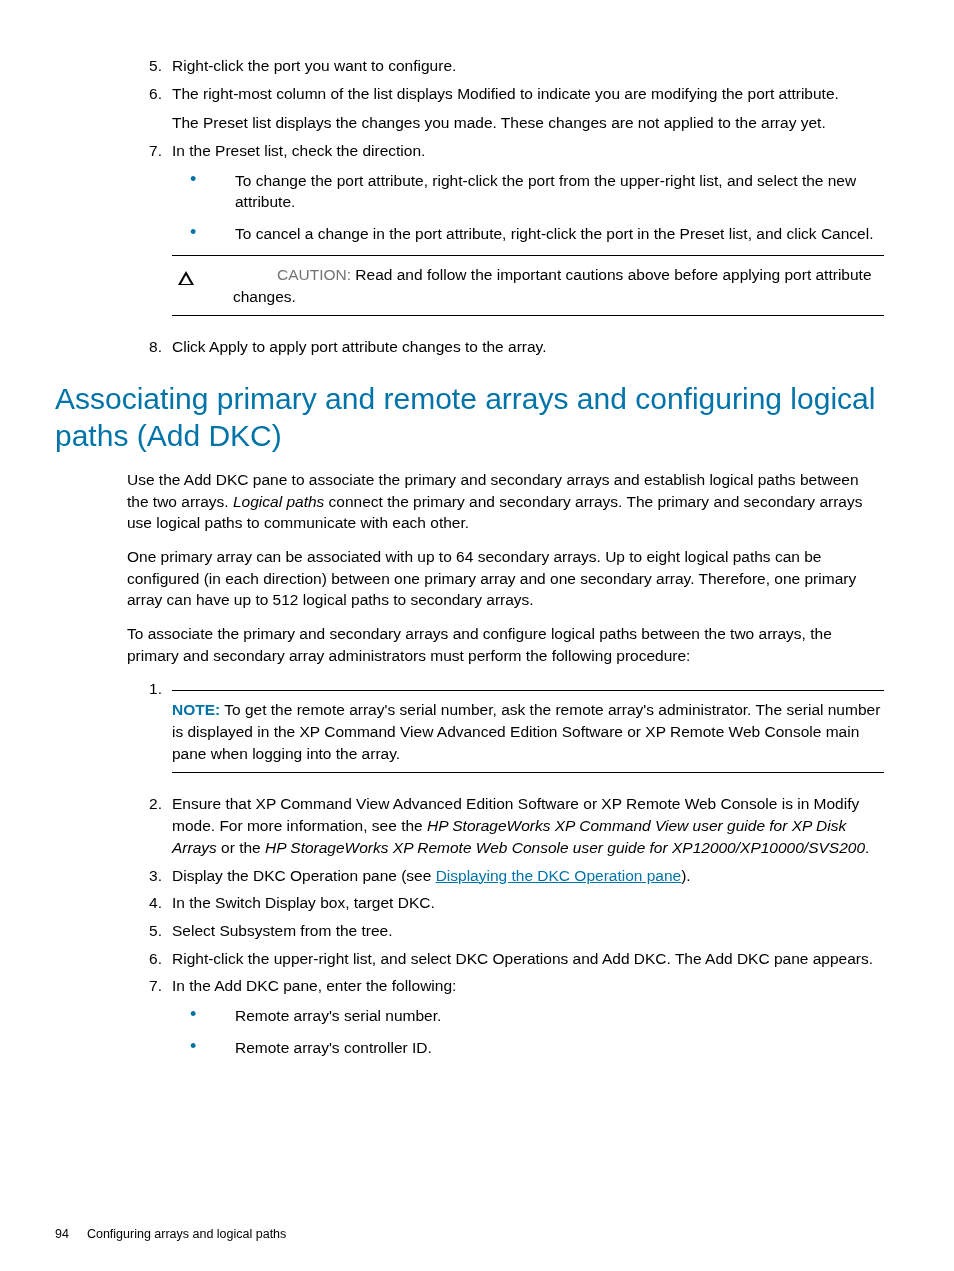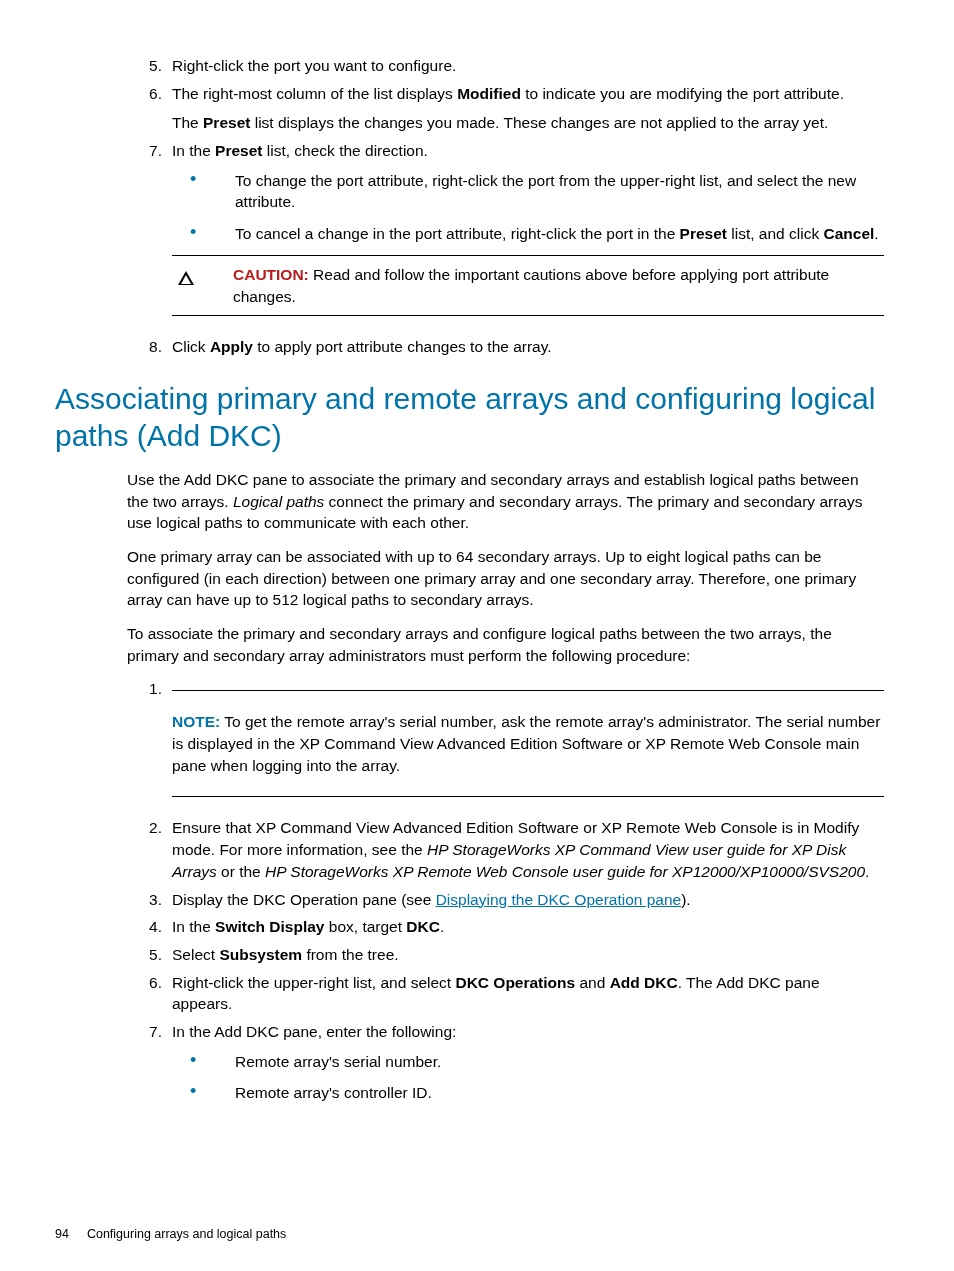--- a/index.html
+++ b/index.html
@@ -68,52 +68,53 @@
     .caution-icon {
       min-width: 55px;
       padding-left: 6px;
       font-size: 20px;
       font-weight: bold;
     }
     .caution-body {
       flex: 1;
     }
     .caution-label {
-      color: #b91c1c;
-      font-weight: bold;
+      color: #737373;
+      font-weight: normal;
+      margin-left: 44px;
     }
     h2.section-heading {
       color: #0073a8;
       font-weight: normal;
       font-size: 30px;
       margin: 22px 0 14px -72px;
       line-height: 1.25;
     }
     .para {
       margin: 0 0 12px 0;
     }
     .note-box {
       border-top: 1px solid #000;
       border-bottom: 1px solid #000;
       margin: 12px 0 14px 0;
-      padding: 20px 0;
+      padding: 8px 0;
     }
     .note-label {
       color: #0073a8;
       font-weight: bold;
     }
     .link {
       color: #0073a8;
       text-decoration: underline;
     }
     .italic {
       font-style: italic;
     }
     .bold {
-      font-weight: bold;
+      font-weight: normal;
     }
     .footer {
       position: fixed;
       bottom: 28px;
       left: 55px;
       font-size: 12.5px;
       text-align: center;
     }
     .footer .pagenum {
       margin-right: 18px;

